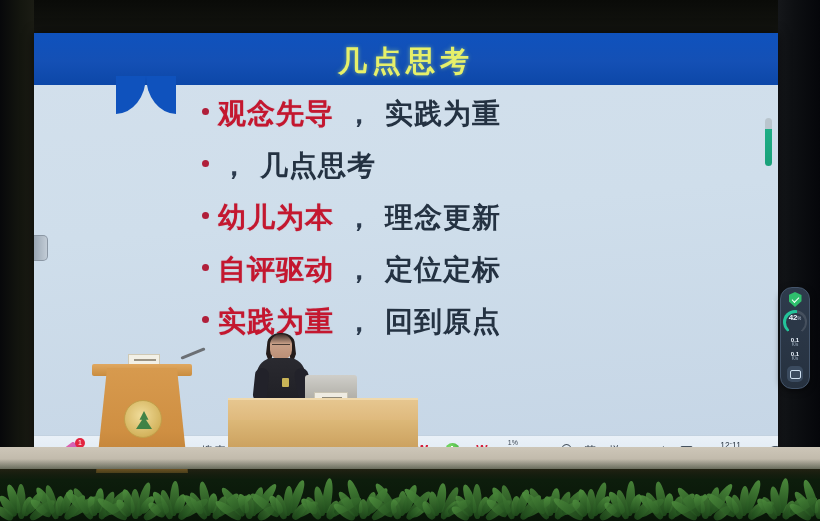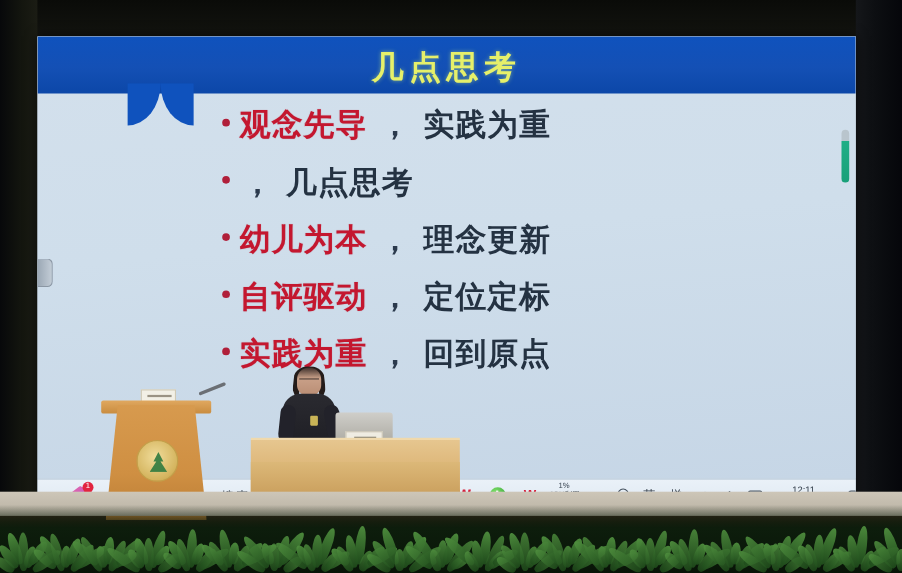--- a/index.html
+++ b/index.html
@@ -442,20 +442,38 @@
 
         <div id="tb-clock">
           <div class="clk-time">12:11</div>
           <div class="clk-date">2024/11/29</div>
         </div>
         <div class="ico-bell"></div>
       </div>
     </div>
   </div>
 
+  <div id="widget">
+    <div class="w-shield"></div>
+    <div class="w-gauge">
+      <div class="w-gauge-in">
+        <span class="w-pct">42</span>
+          <span class="w-pct-sym">%</span>
+      </div>
+    </div>
+    <div class="w-net">
+      <div class="w-net-v">0.1</div>
+      <div class="w-net-u">K/s</div>
+    </div>
+    <div class="w-net">
+      <div class="w-net-v">0.1</div>
+      <div class="w-net-u">K/s</div>
+    </div>
+    <div class="w-cam"></div>
+  </div>
 
   <div id="stage-backwall"></div>
 
   <div id="podium-card"></div>
   <div id="podium-top"></div>
   <div id="podium"></div>
   <div id="podium-seal"></div>
   <div id="podium-mic"></div>
 
   <div id="person">

